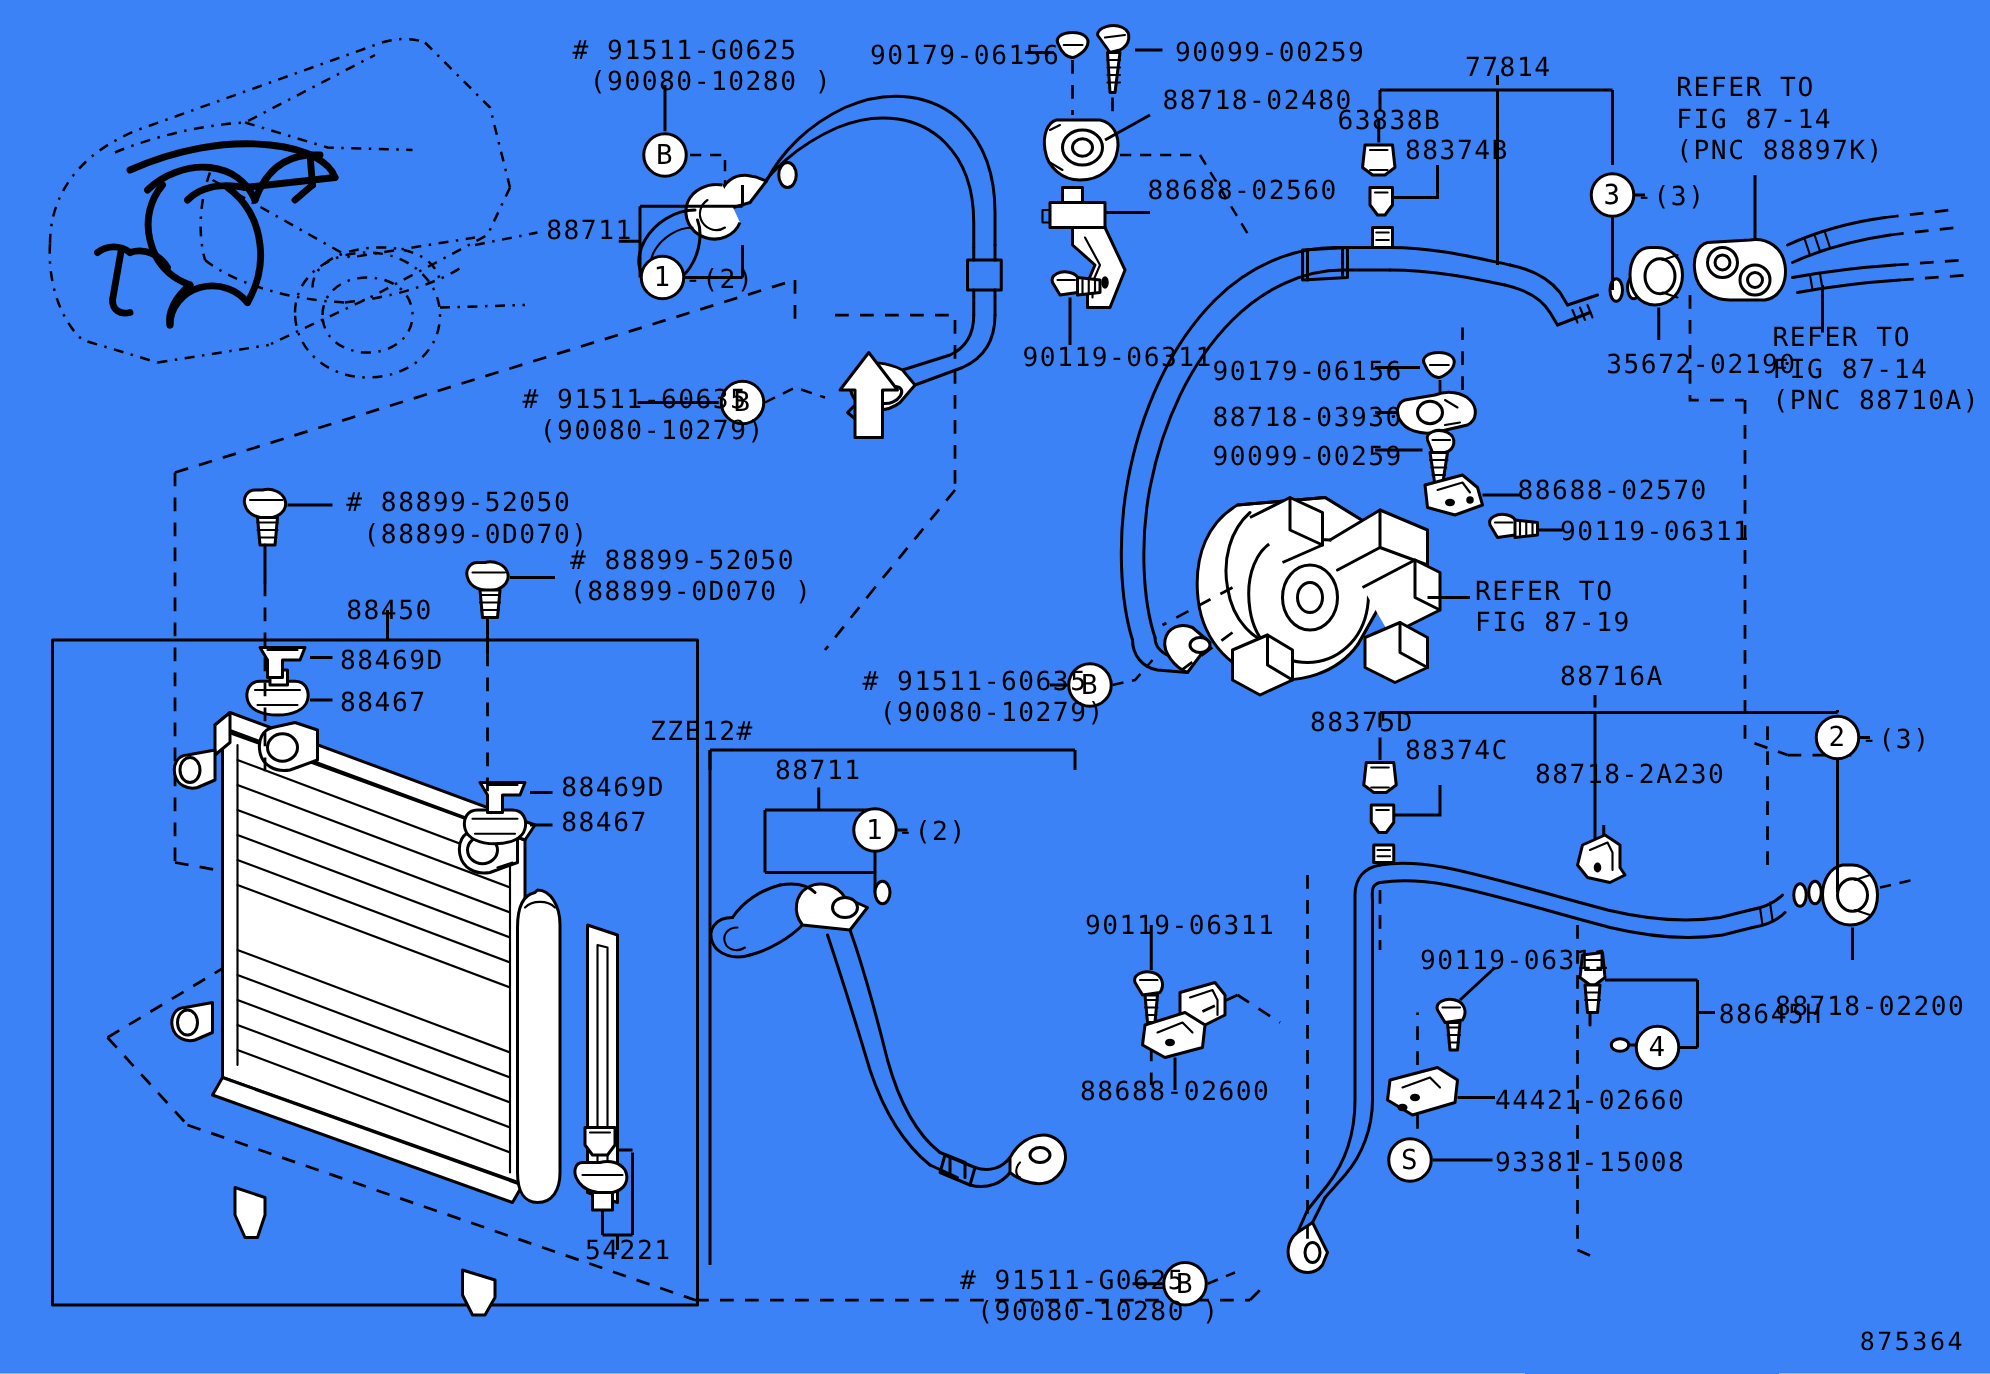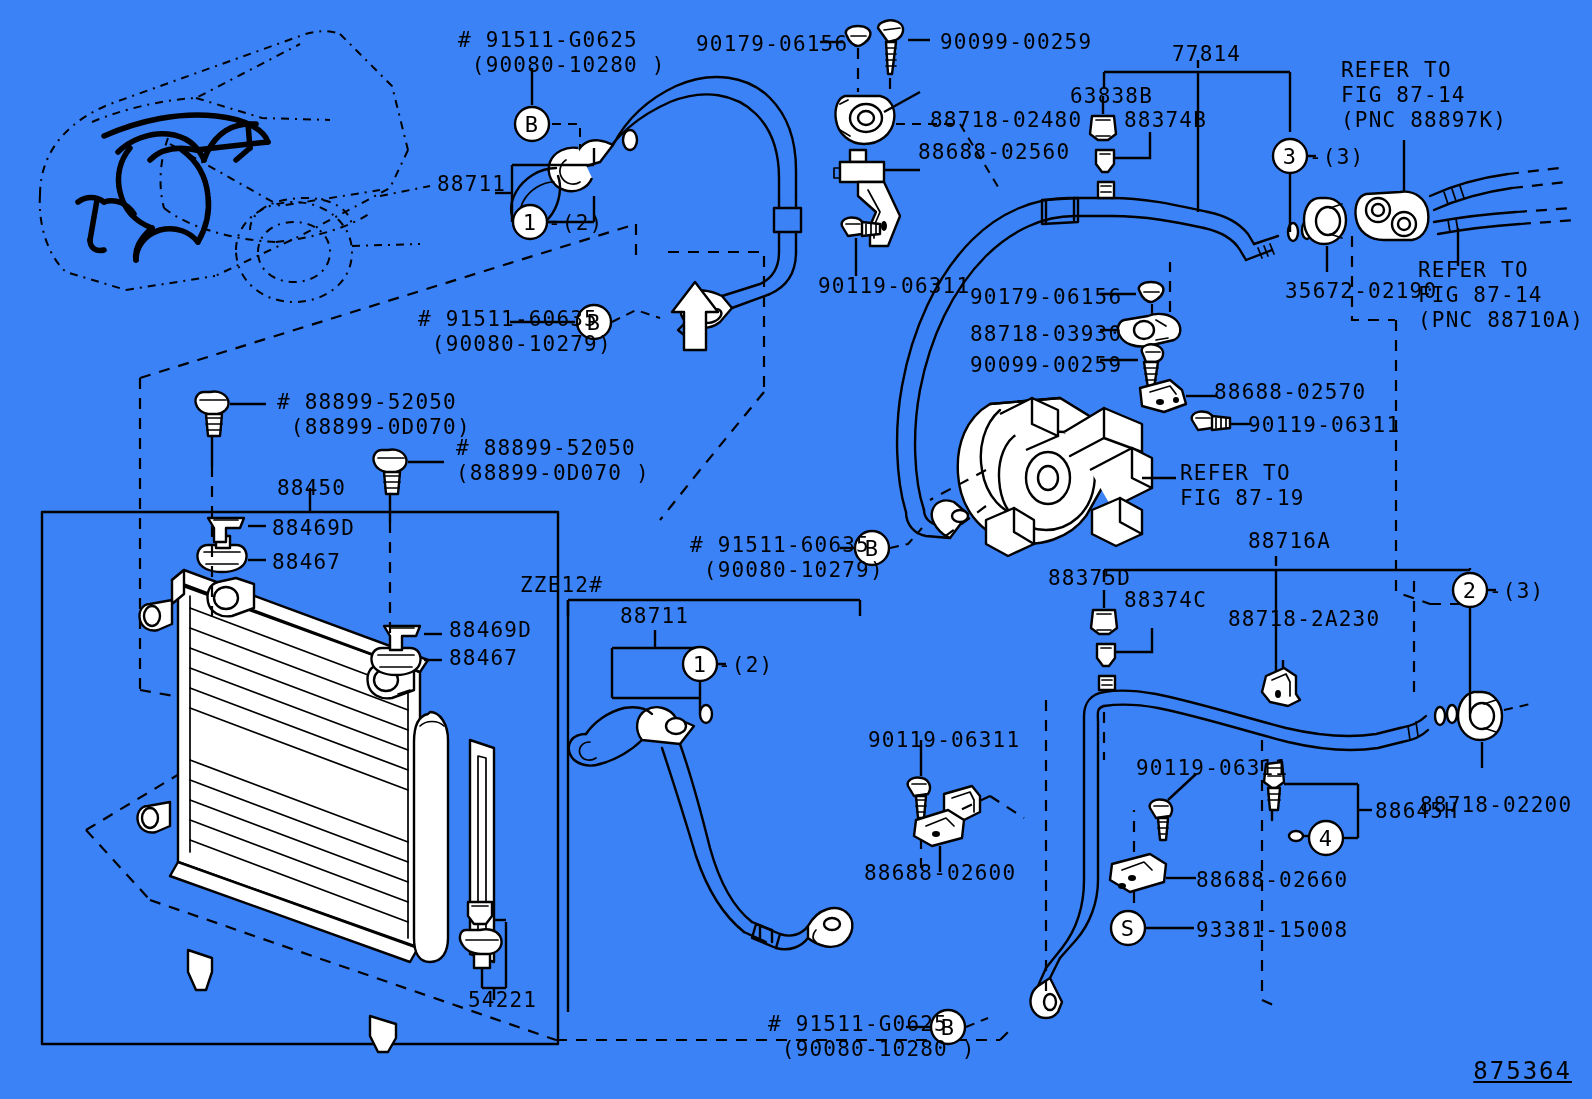--- a/index.html
+++ b/index.html
@@ -23,24 +23,23 @@
     font-size:21px;
     letter-spacing:1.2px;
     line-height:1.18;
     white-space:pre;
     color:#000;
   }
   .lbl.c{text-align:center;}
   .figno{
     position:absolute;
     right:20px;bottom:14px;
-    font-size:24px;
+    font-size:20px;
     letter-spacing:2px;
     font-family:"DejaVu Sans Mono","Liberation Mono",monospace;
-    text-decoration:underline;
   }
 </style>
 </head>
 <body>
 
 <div id="sheet">
 
   <svg id="artwork" viewBox="0 0 1592 1099" xmlns="http://www.w3.org/2000/svg">
     <defs>
       <style>
@@ -594,21 +593,21 @@
     <path class="d" d="M1414 692 L1414 580"></path>
     <path class="d" d="M1104 712 L1104 760"></path>
     <path class="d" d="M1046 700 L1046 1000"></path>
 
   </svg>
 
   <div class="lbl" style="left:458px;top:28px;"># 91511-G0625
  (90080-10280 )</div>
   <div class="lbl" style="left:696px;top:32px;">90179-06156</div>
   <div class="lbl" style="left:940px;top:30px;">90099-00259</div>
-  <div class="lbl" style="left:930px;top:68px;margin-top:40px;">88718-02480</div>
+  <div class="lbl" style="left:930px;top:68px;">88718-02480</div>
   <div class="lbl" style="left:918px;top:140px;">88688-02560</div>
   <div class="lbl" style="left:818px;top:274px;">90119-06311</div>
 
   <div class="lbl" style="left:437px;top:172px;">88711</div>
   <div class="lbl" style="left:548px;top:211px;">-(2)</div>
 
   <div class="lbl" style="left:1172px;top:42px;">77814</div>
   <div class="lbl" style="left:1070px;top:84px;">63838B</div>
   <div class="lbl" style="left:1124px;top:108px;">88374B</div>
   <div class="lbl" style="left:1309px;top:145px;">-(3)</div>
@@ -654,21 +653,21 @@
   <div class="lbl" style="left:1048px;top:566px;">88375D</div>
   <div class="lbl" style="left:1124px;top:588px;">88374C</div>
   <div class="lbl" style="left:1228px;top:607px;">88718-2A230</div>
   <div class="lbl" style="left:1489px;top:579px;">-(3)</div>
   <div class="lbl" style="left:1420px;top:775px;margin-top:18px;">88718-02200</div>
   <div class="lbl" style="left:1375px;top:799px;">88645H</div>
 
   <div class="lbl" style="left:868px;top:728px;">90119-06311</div>
   <div class="lbl" style="left:864px;top:861px;">88688-02600</div>
   <div class="lbl" style="left:1136px;top:756px;">90119-06311</div>
-  <div class="lbl" style="left:1196px;top:868px;">88688-02660</div>
+  <div class="lbl" style="left:1196px;top:868px;">44421-02660</div>
   <div class="lbl" style="left:1196px;top:918px;">93381-15008</div>
 
   <div class="lbl" style="left:768px;top:1012px;"># 91511-G0625
  (90080-10280 )</div>
 
   <div class="lbl c" style="left:521px;top:112px;width:22px;font-size:22px;">B</div>
   <div class="lbl c" style="left:583px;top:310px;width:22px;font-size:22px;">B</div>
   <div class="lbl c" style="left:861px;top:536px;width:22px;font-size:22px;">B</div>
   <div class="lbl c" style="left:937px;top:1015px;width:22px;font-size:22px;">B</div>
   <div class="lbl c" style="left:519px;top:210px;width:22px;font-size:22px;">1</div>

